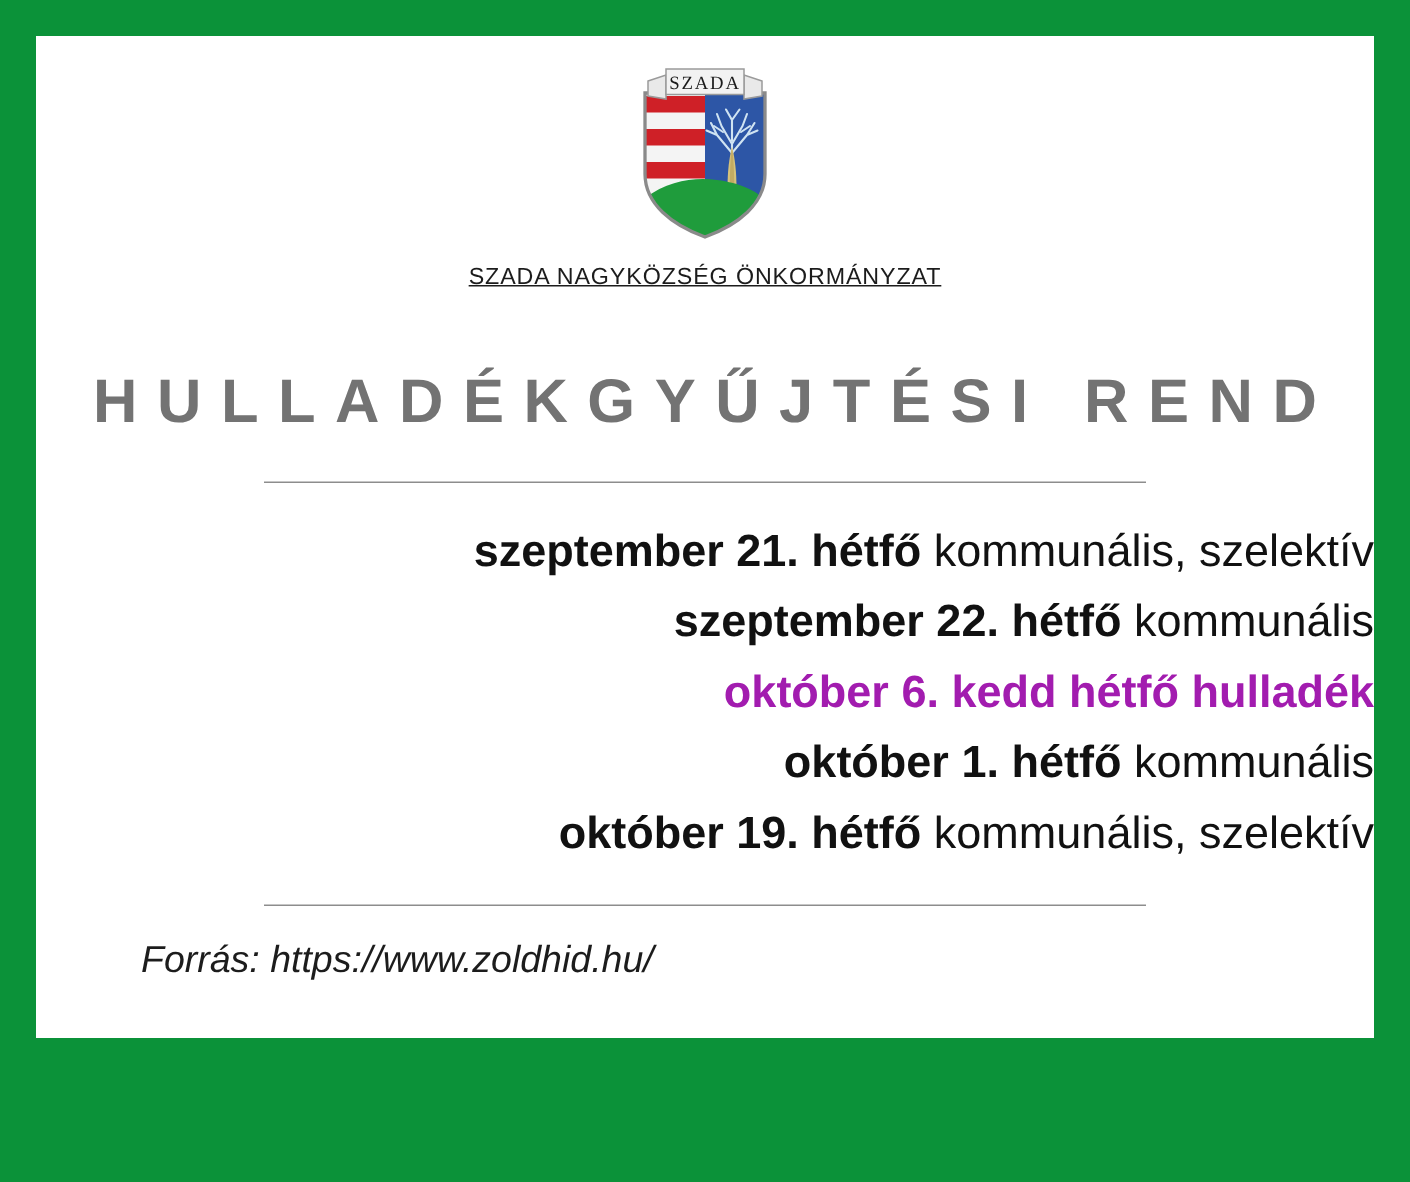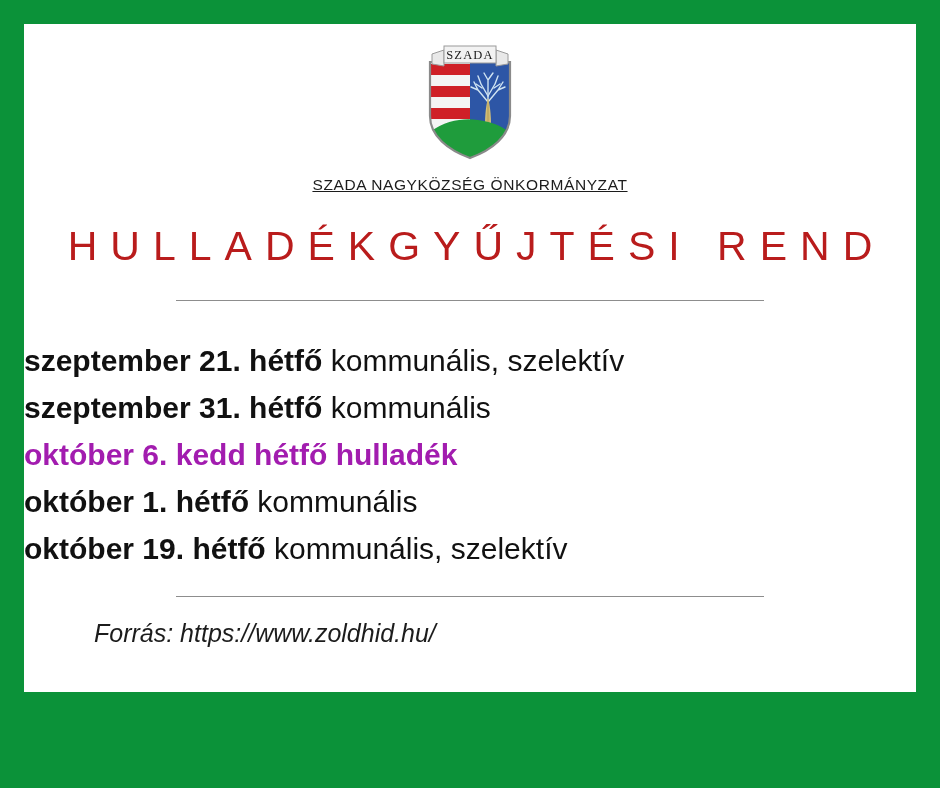--- a/index.html
+++ b/index.html
@@ -50,48 +50,48 @@
     font-size: 15.5px;
     letter-spacing: 0.6px;
     color: #1c1c1c;
     font-weight: 400;
     white-space: nowrap;
     text-decoration: underline;
   }
 
   
   .poster-title {
-    margin-top: 31px;
+    margin-top: 52px;
     font-size: 41px;
-    font-weight: 400;
-    color: #b91c1c;
+    font-weight: 700;
+    color: #737373;
     letter-spacing: 13px;
     text-indent: 13px;
     white-space: nowrap;
     line-height: 1.05;
   }
 
   
   .rule {
     width: 588px;
     height: 0;
     border: 0;
     border-top: 1.6px solid #8d8d8d;
     margin: 0;
   }
   .rule-top { margin-top: 32px; }
   .rule-bottom { margin-top: 24px; }
 
   
   .schedule {
-    margin-top: 36px;
+    margin-top: 22px;
     width: 100%;
     display: flex;
     flex-direction: column;
-    align-items: flex-start;
+    align-items: flex-end;
   }
   .schedule-row {
     font-size: 30px;
     line-height: 47px;
     color: #111111;
     white-space: nowrap;
     text-align: center;
   }
   .schedule-row .date {
     font-weight: 700;
@@ -182,21 +182,21 @@
     <hr class="rule rule-top">
 
     <div class="schedule">
 
       <div class="schedule-row">
         <span class="date">szeptember 21. hétfő</span>
         <span class="kind"> kommunális, szelektív</span>
       </div>
 
       <div class="schedule-row">
-        <span class="date">szeptember 31. hétfő</span>
+        <span class="date">szeptember 22. hétfő</span>
         <span class="kind"> kommunális</span>
       </div>
 
 
       <div class="schedule-row highlight">
         <span class="date">október 6. kedd</span>
         <span class="kind"> hétfő hulladék</span>
       </div>
 
       <div class="schedule-row">

